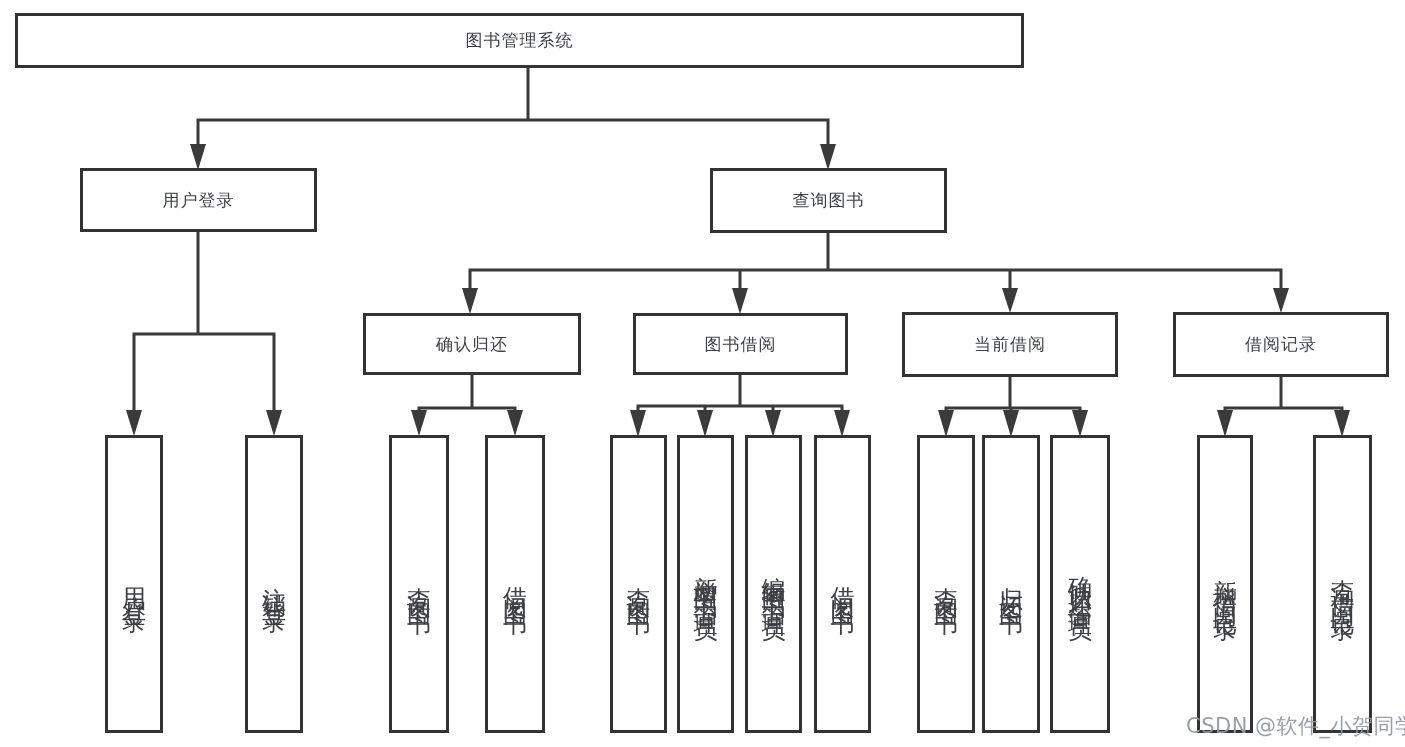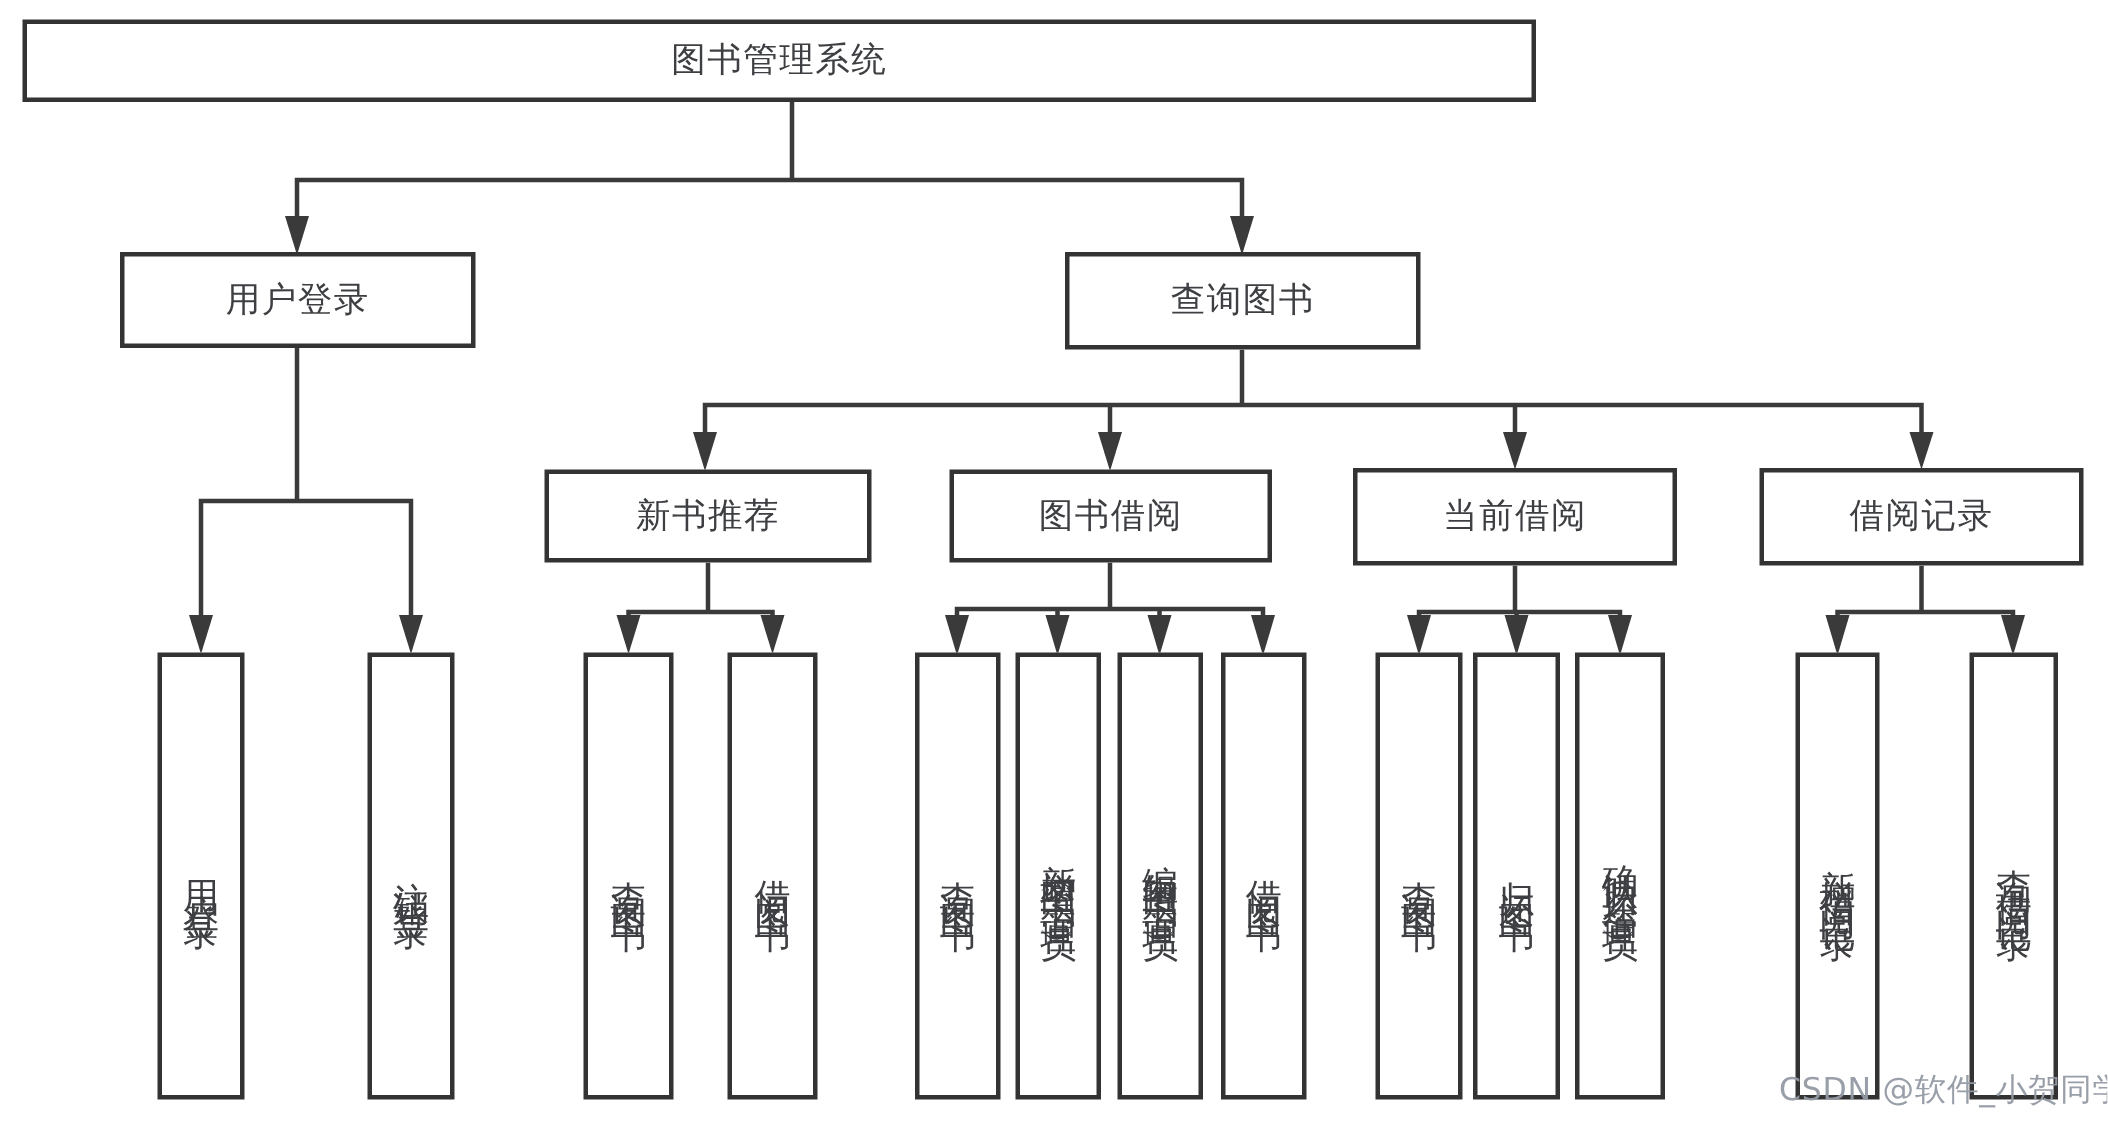--- a/index.html
+++ b/index.html
@@ -6,21 +6,21 @@
   .canvas {
     position:relative; width:1405px; height:747px; background:#ffffff;
     font-family:"DejaVu Sans","Liberation Sans",sans-serif; overflow:hidden;
   }
   .wires { position:absolute; left:0; top:0; width:1405px; height:747px; }
   .box {
     position:absolute; background:#ffffff; border:3px solid #333333;
     box-sizing:border-box; display:flex; align-items:center; justify-content:center;
     color:#3d3f42; line-height:1;
   }
-  .h { font-size:23px; letter-spacing:1px; }
+  .h { font-size:17px; letter-spacing:1px; }
   .v {
     writing-mode:vertical-rl; text-orientation:mixed;
     font-size:24px; letter-spacing:8px;
   }
   .watermark {
     position:absolute; left:1186px; top:712px;
     font-size:21px; color:rgba(148,154,164,0.95);
     letter-spacing:0.5px; white-space:nowrap; z-index:5;
   }
 </style>
@@ -84,21 +84,21 @@
   </div>
 
   <div class="box h" style="left:80px;top:168px;width:237px;height:64px">
     <span>用户登录</span>
   </div>
   <div class="box h" style="left:710px;top:168px;width:237px;height:65px">
     <span>查询图书</span>
   </div>
 
   <div class="box h" style="left:363px;top:313px;width:218px;height:62px">
-    <span>新书推荐</span>
+    <span>确认归还</span>
   </div>
   <div class="box h" style="left:902px;top:312px;width:216px;height:65px">
     <span>当前借阅</span>
   </div>
   <div class="box h" style="left:633px;top:313px;width:215px;height:62px">
     <span>图书借阅</span>
   </div>
   <div class="box h" style="left:1173px;top:312px;width:216px;height:65px">
     <span>借阅记录</span>
   </div>

